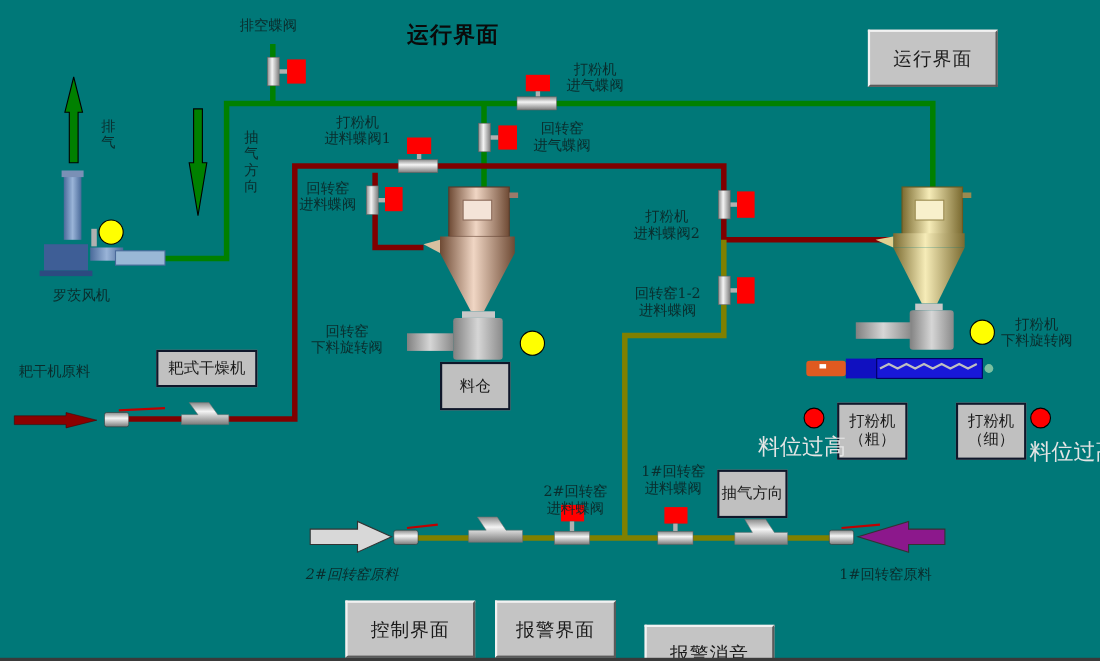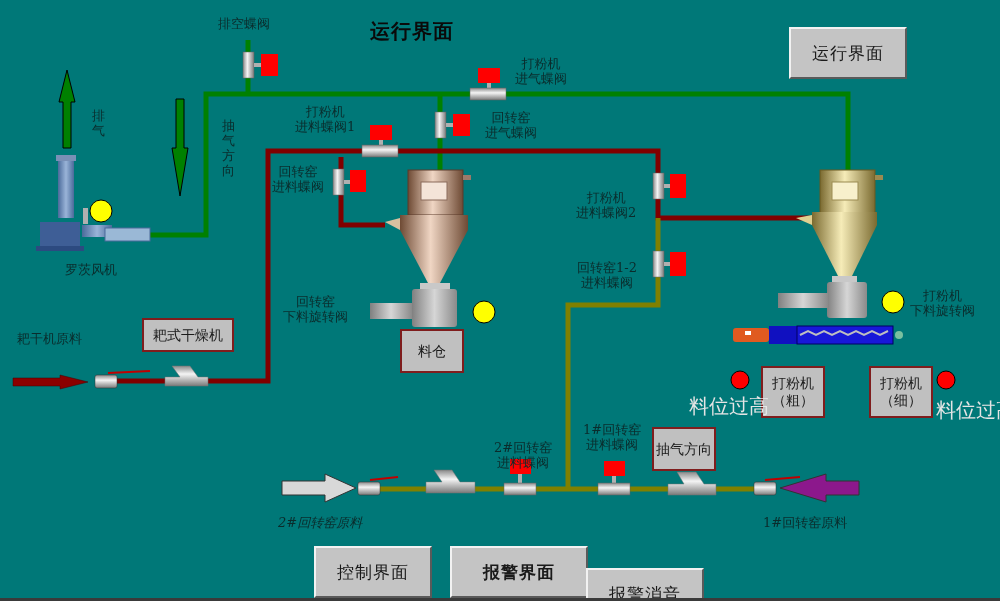--- a/index.html
+++ b/index.html
@@ -2,21 +2,21 @@
 <html><head>
 <meta charset="utf-8">
 <style>
   html, body { margin: 0; padding: 0; }
   body { width: 1000px; height: 601px; background: #007878; position: relative; overflow: hidden;
          font-family: "DejaVu Serif", "Liberation Serif", serif; }
   #stage { position: absolute; left: 0; top: 0; width: 1000px; height: 601px; }
   .lbl { position: absolute; color: #0a2c2c; font-size: 13px; line-height: 15px; text-align: center; white-space: nowrap; }
   .vlbl { position: absolute; color: #0a2c2c; font-size: 13px; line-height: 15px; width: 14px; word-break: break-all; white-space: normal; }
   .title { position: absolute; left: 370px; top: 18px; font-size: 20px; font-weight: bold; color: #0a0a0a; letter-spacing: 1px; }
-  .box { position: absolute; background: #c0c0c0; border: 2px solid #7f1d1d; color: #1a1a1a; font-size: 14px;
+  .box { position: absolute; background: #c0c0c0; border: 2px solid #0f172a; color: #1a1a1a; font-size: 14px;
          display: flex; align-items: center; justify-content: center; text-align: center; line-height: 17px; box-sizing: border-box; }
   .btn { position: absolute; background: #c4c4c4; color: #1a1a1a; font-size: 17px; box-sizing: border-box;
          border-top: 2px solid #f2f2f2; border-left: 2px solid #f2f2f2; border-right: 2px solid #5a5a5a; border-bottom: 2px solid #5a5a5a;
          display: flex; align-items: center; justify-content: center; cursor: pointer; letter-spacing: 1px; }
   .warn { position: absolute; color: #e5e5e5; font-size: 20px; font-weight: normal; white-space: nowrap; }
   .bottom-bar { position: absolute; left: 0; top: 598px; width: 1000px; height: 3px; background: #3a3a3a; }
 </style>
 </head>
 <body>
 
@@ -206,21 +206,21 @@
 
   <circle cx="740" cy="380" r="9" fill="#ff0000" stroke="#000" stroke-width="1"></circle>
   <circle cx="946" cy="380" r="9" fill="#ff0000" stroke="#000" stroke-width="1"></circle>
 </svg>
 
 <div class="title">运行界面</div>
 
 <div class="lbl" style="left:218px;top:16px;">排空蝶阀</div>
 <div class="vlbl" style="left:92px;top:108px;">排气</div>
 <div class="vlbl" style="left:222px;top:118px;">抽气方向</div>
-<div class="lbl" style="left:65px;top:262px;">罗茨风机</div>
+<div class="lbl" style="left:48px;top:262px;">罗茨风机</div>
 <div class="lbl" style="left:515px;top:56px;white-space:pre;">打粉机
 进气蝶阀</div>
 <div class="lbl" style="left:295px;top:104px;white-space:pre;">打粉机
 进料蝶阀1</div>
 <div class="lbl" style="left:485px;top:110px;white-space:pre;">回转窑
 进气蝶阀</div>
 <div class="lbl" style="left:272px;top:164px;white-space:pre;">回转窑
 进料蝶阀</div>
 <div class="lbl" style="left:576px;top:190px;white-space:pre;">打粉机
 进料蝶阀2</div>
@@ -244,17 +244,17 @@
 <div class="box" style="left:761px;top:366px;width:64px;height:52px;white-space:pre;">打粉机
 （粗）</div>
 <div class="box" style="left:869px;top:366px;width:64px;height:52px;white-space:pre;">打粉机
 （细）</div>
 
 <div class="warn" style="left:689px;top:393px;">料位过高</div>
 <div class="warn" style="left:936px;top:397px;">料位过高</div>
 
 <div class="btn" style="left:789px;top:27px;width:118px;height:52px;">运行界面</div>
 <div class="btn" style="left:314px;top:546px;width:118px;height:52px;">控制界面</div>
-<div class="btn" style="left:450px;top:546px;width:138px;height:52px;font-weight:bold;">报警界面</div>
+<div class="btn" style="left:450px;top:546px;width:110px;height:52px;">报警界面</div>
 <div class="btn" style="left:586px;top:568px;width:118px;height:52px;">报警消音</div>
 
 <div class="bottom-bar"></div>
 </div>
 
 </body></html>

